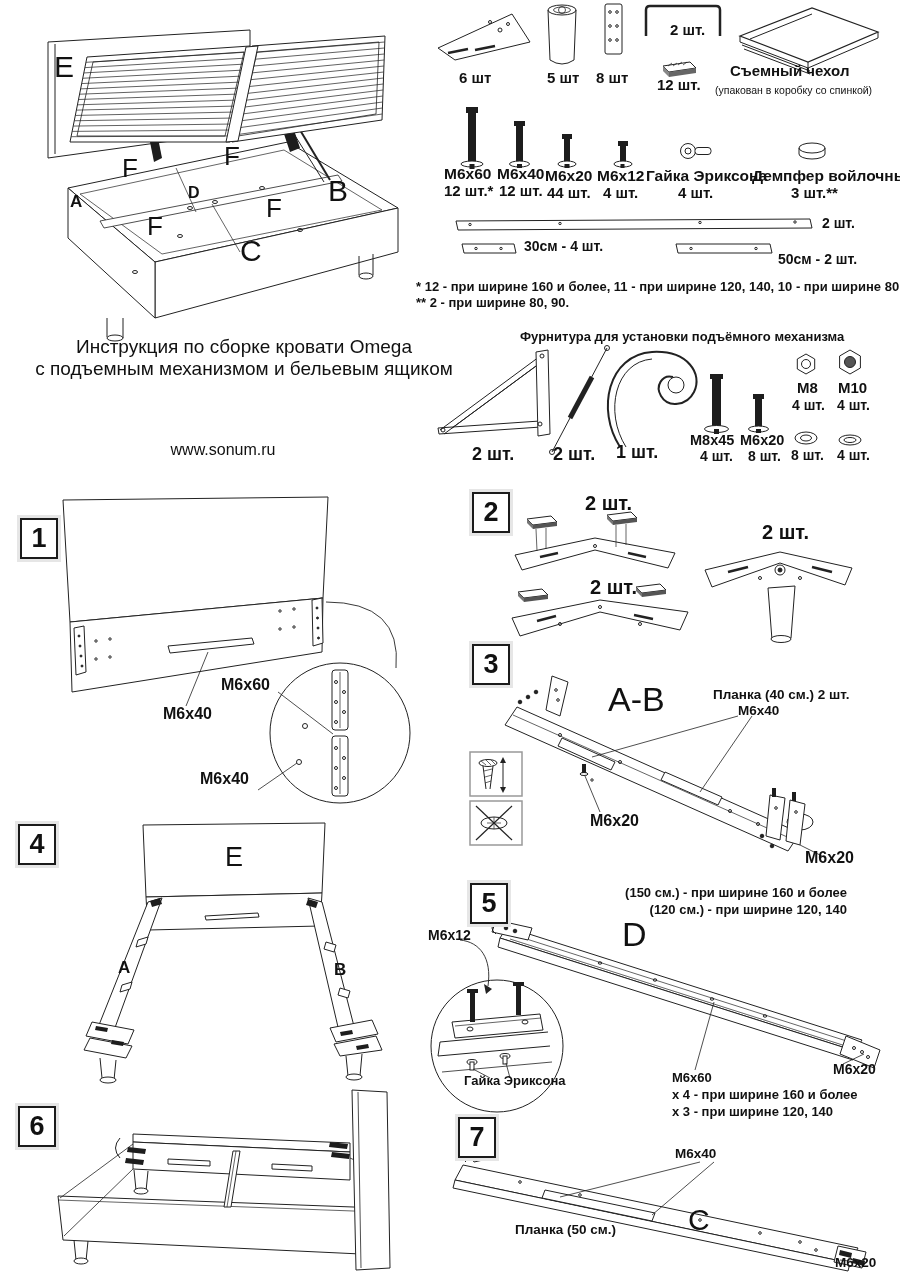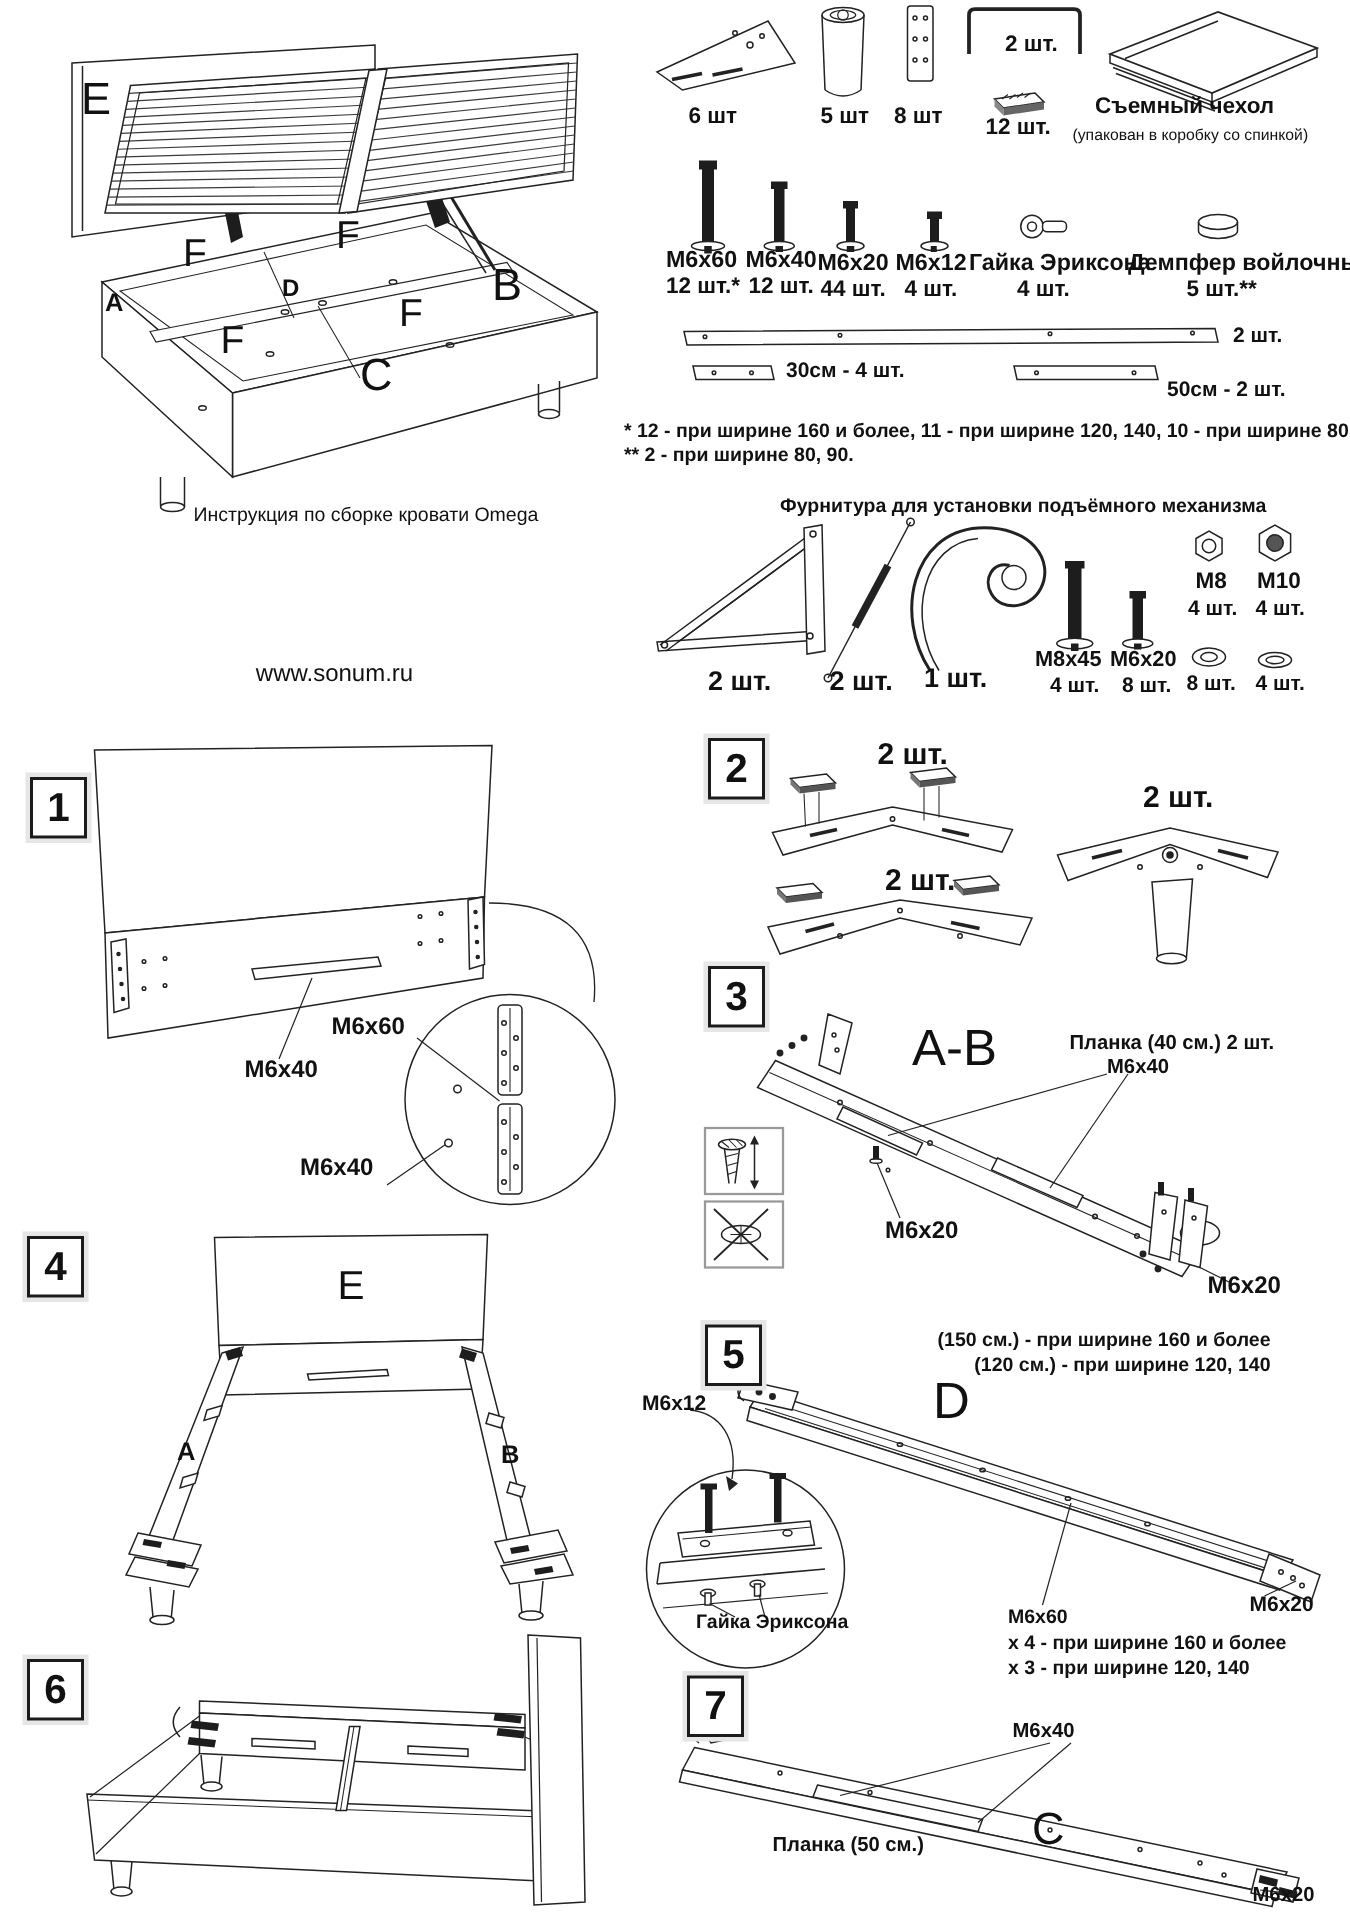--- a/index.html
+++ b/index.html
@@ -4,21 +4,21 @@
 <style>
   html,body{margin:0;padding:0;background:#fff;}
   .sheet{position:relative;width:900px;height:1280px;background:#fff;overflow:hidden;
          font-family:"Liberation Sans",sans-serif;}
   svg.art{position:absolute;left:0;top:0;}
   .lbl{position:absolute;color:#111;white-space:nowrap;line-height:1.12;
        font-family:"Liberation Sans",sans-serif;}
   .w7{font-weight:700}
   .s10{font-size:10.5px}.s13{font-size:13px}.s135{font-size:13.5px}.s14{font-size:14px}
   .s145{font-size:14.5px}.s15{font-size:15px}.s155{font-size:15.5px}.s16{font-size:16px}
-  .s17{font-size:17px}.s18{font-size:18px}.s19{font-size:13px}.s20{font-size:20px}
+  .s17{font-size:17px}.s18{font-size:18px}.s19{font-size:19px}.s20{font-size:20px}
   .s26{font-size:26px}.s27{font-size:27px}.s30{font-size:30px}.s34{font-size:34px}
   .ctr{text-align:center}.rgt{text-align:right}
   .stepnum{position:absolute;width:34px;height:37px;background:#fff;border:2px solid #1b1b1b;
            box-shadow:0 0 0 3px #e6e6e6;display:flex;align-items:center;justify-content:center;
            font:700 27px "Liberation Sans",sans-serif;color:#111;}
 </style>
 </head>
 <body>
 
 <div class="sheet">
@@ -472,20 +472,21 @@
     <polygon points="840,1250 852,1253 851,1258 839,1255" fill="#1d1d1d" stroke="none"></polygon>
     <polygon points="853,1258 865,1261 864,1266 852,1263" fill="#1d1d1d" stroke="none"></polygon>
     <polygon points="545,1190 655,1213 652,1221 542,1198" fill="#fff"></polygon>
     <line x1="700" y1="1162" x2="560" y2="1197" stroke-width="0.8"></line>
     <line x1="714" y1="1162" x2="652" y2="1215" stroke-width="0.8"></line>
     <line x1="858" y1="1262" x2="840" y2="1260" stroke-width="0.8"></line>
   </g>
 </svg>
 
 <div class="lbl s19 ctr" style="left:28px;top:336px;width:432px">Инструкция по сборке кровати Omega</div>
+<div class="lbl s19 ctr" style="left:28px;top:358px;width:432px">с подъемным механизмом и бельевым ящиком</div>
 <div class="lbl s16 ctr" style="left:28px;top:441px;width:390px">www.sonum.ru</div>
 
 <div class="lbl s30" style="left:54px;top:50px">E</div>
 <div class="lbl s26" style="left:122px;top:154px">F</div>
 <div class="lbl s26" style="left:224px;top:142px">F</div>
 <div class="lbl s26" style="left:147px;top:212px">F</div>
 <div class="lbl s26" style="left:266px;top:194px">F</div>
 <div class="lbl s17 w7" style="left:70px;top:192px">A</div>
 <div class="lbl s16 w7" style="left:188px;top:184px">D</div>
 <div class="lbl s30" style="left:328px;top:174px">B</div>
@@ -503,21 +504,21 @@
 <div class="lbl s15 w7" style="left:444px;top:183px">12 шт.*</div>
 <div class="lbl s155 w7" style="left:497px;top:165px">M6x40</div>
 <div class="lbl s15 w7" style="left:499px;top:183px">12 шт.</div>
 <div class="lbl s155 w7" style="left:545px;top:167px">M6x20</div>
 <div class="lbl s15 w7" style="left:547px;top:185px">44 шт.</div>
 <div class="lbl s155 w7" style="left:597px;top:167px">M6x12</div>
 <div class="lbl s15 w7" style="left:603px;top:185px">4 шт.</div>
 <div class="lbl s155 w7" style="left:646px;top:167px">Гайка Эриксона</div>
 <div class="lbl s15 w7" style="left:678px;top:185px">4 шт.</div>
 <div class="lbl s155 w7" style="left:752px;top:167px">Демпфер войлочный</div>
-<div class="lbl s15 w7" style="left:791px;top:185px">5 шт.**</div>
+<div class="lbl s15 w7" style="left:791px;top:185px">3 шт.**</div>
 
 <div class="lbl s14 w7" style="left:822px;top:216px">2 шт.</div>
 <div class="lbl s14 w7" style="left:524px;top:239px">30см - 4 шт.</div>
 <div class="lbl s14 w7" style="left:778px;top:252px">50см - 2 шт.</div>
 <div class="lbl s13 w7" style="left:416px;top:280px">* 12 - при ширине 160 и более, 11 - при ширине 120, 140, 10 - при ширине 80, 90.</div>
 <div class="lbl s13 w7" style="left:416px;top:296px">** 2 - при ширине 80, 90.</div>
 
 <div class="lbl s13 w7" style="left:520px;top:330px">Фурнитура для установки подъёмного механизма</div>
 <div class="lbl s18 w7" style="left:472px;top:444px">2 шт.</div>
 <div class="lbl s18 w7" style="left:553px;top:444px">2 шт.</div>

